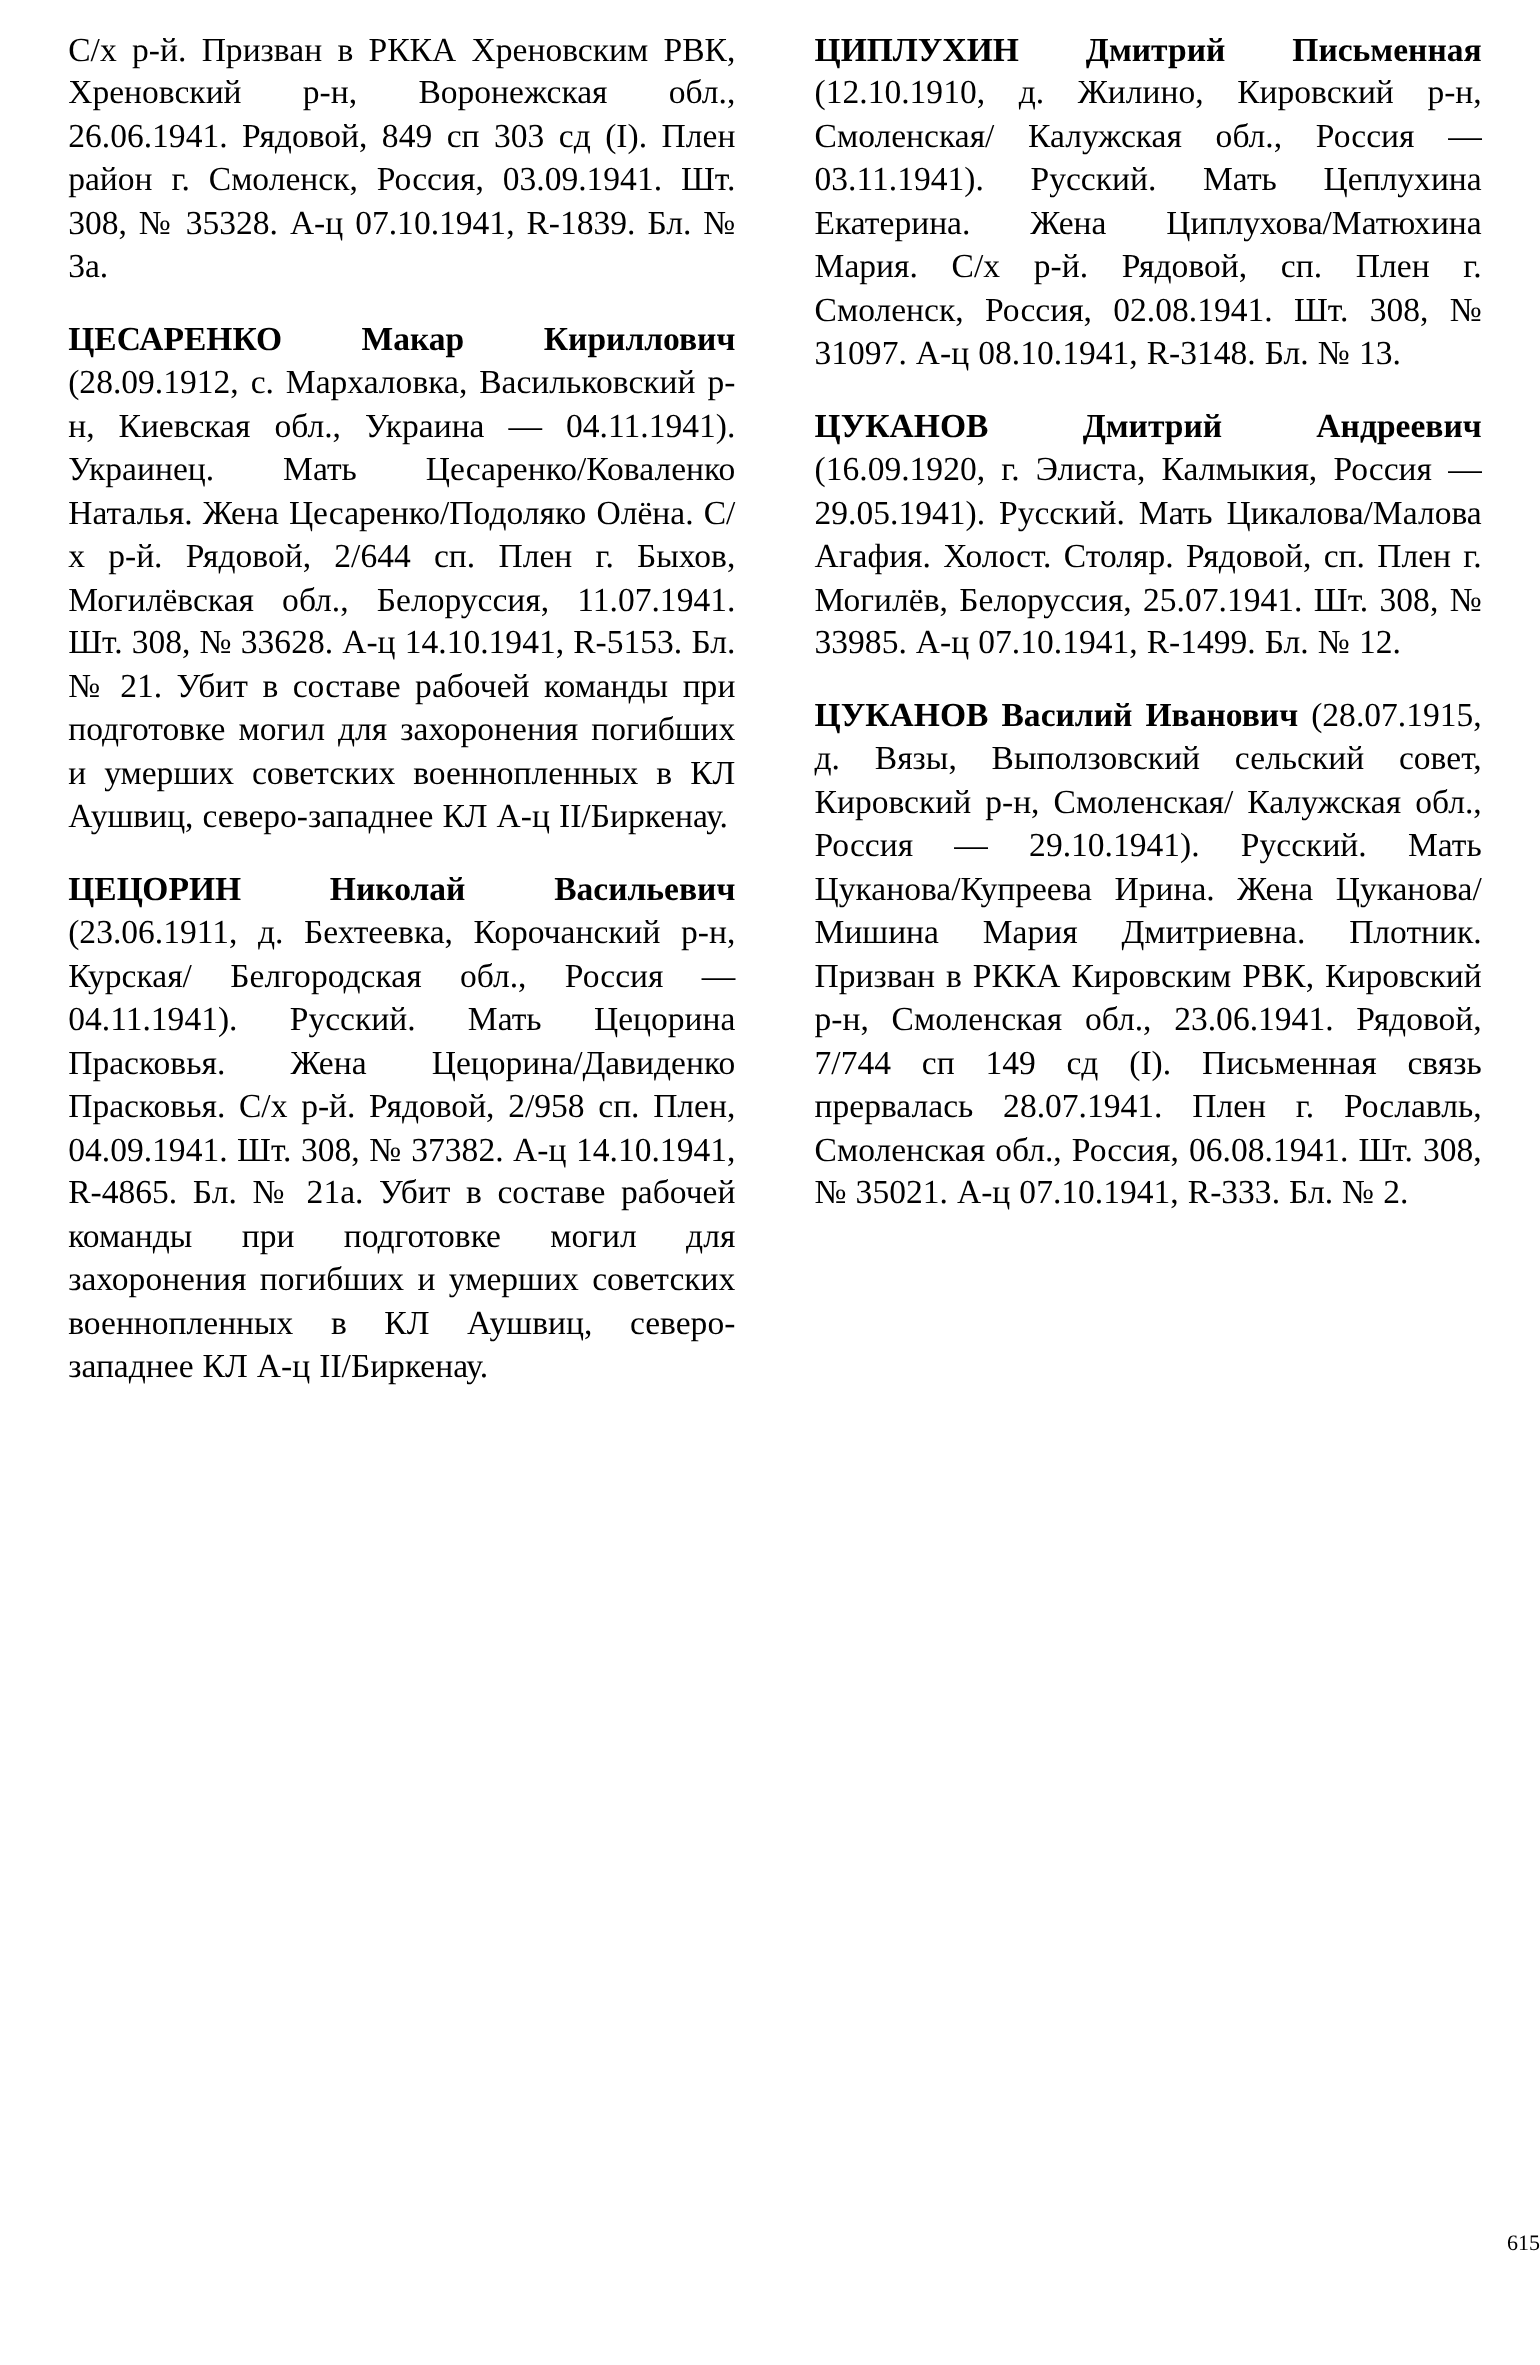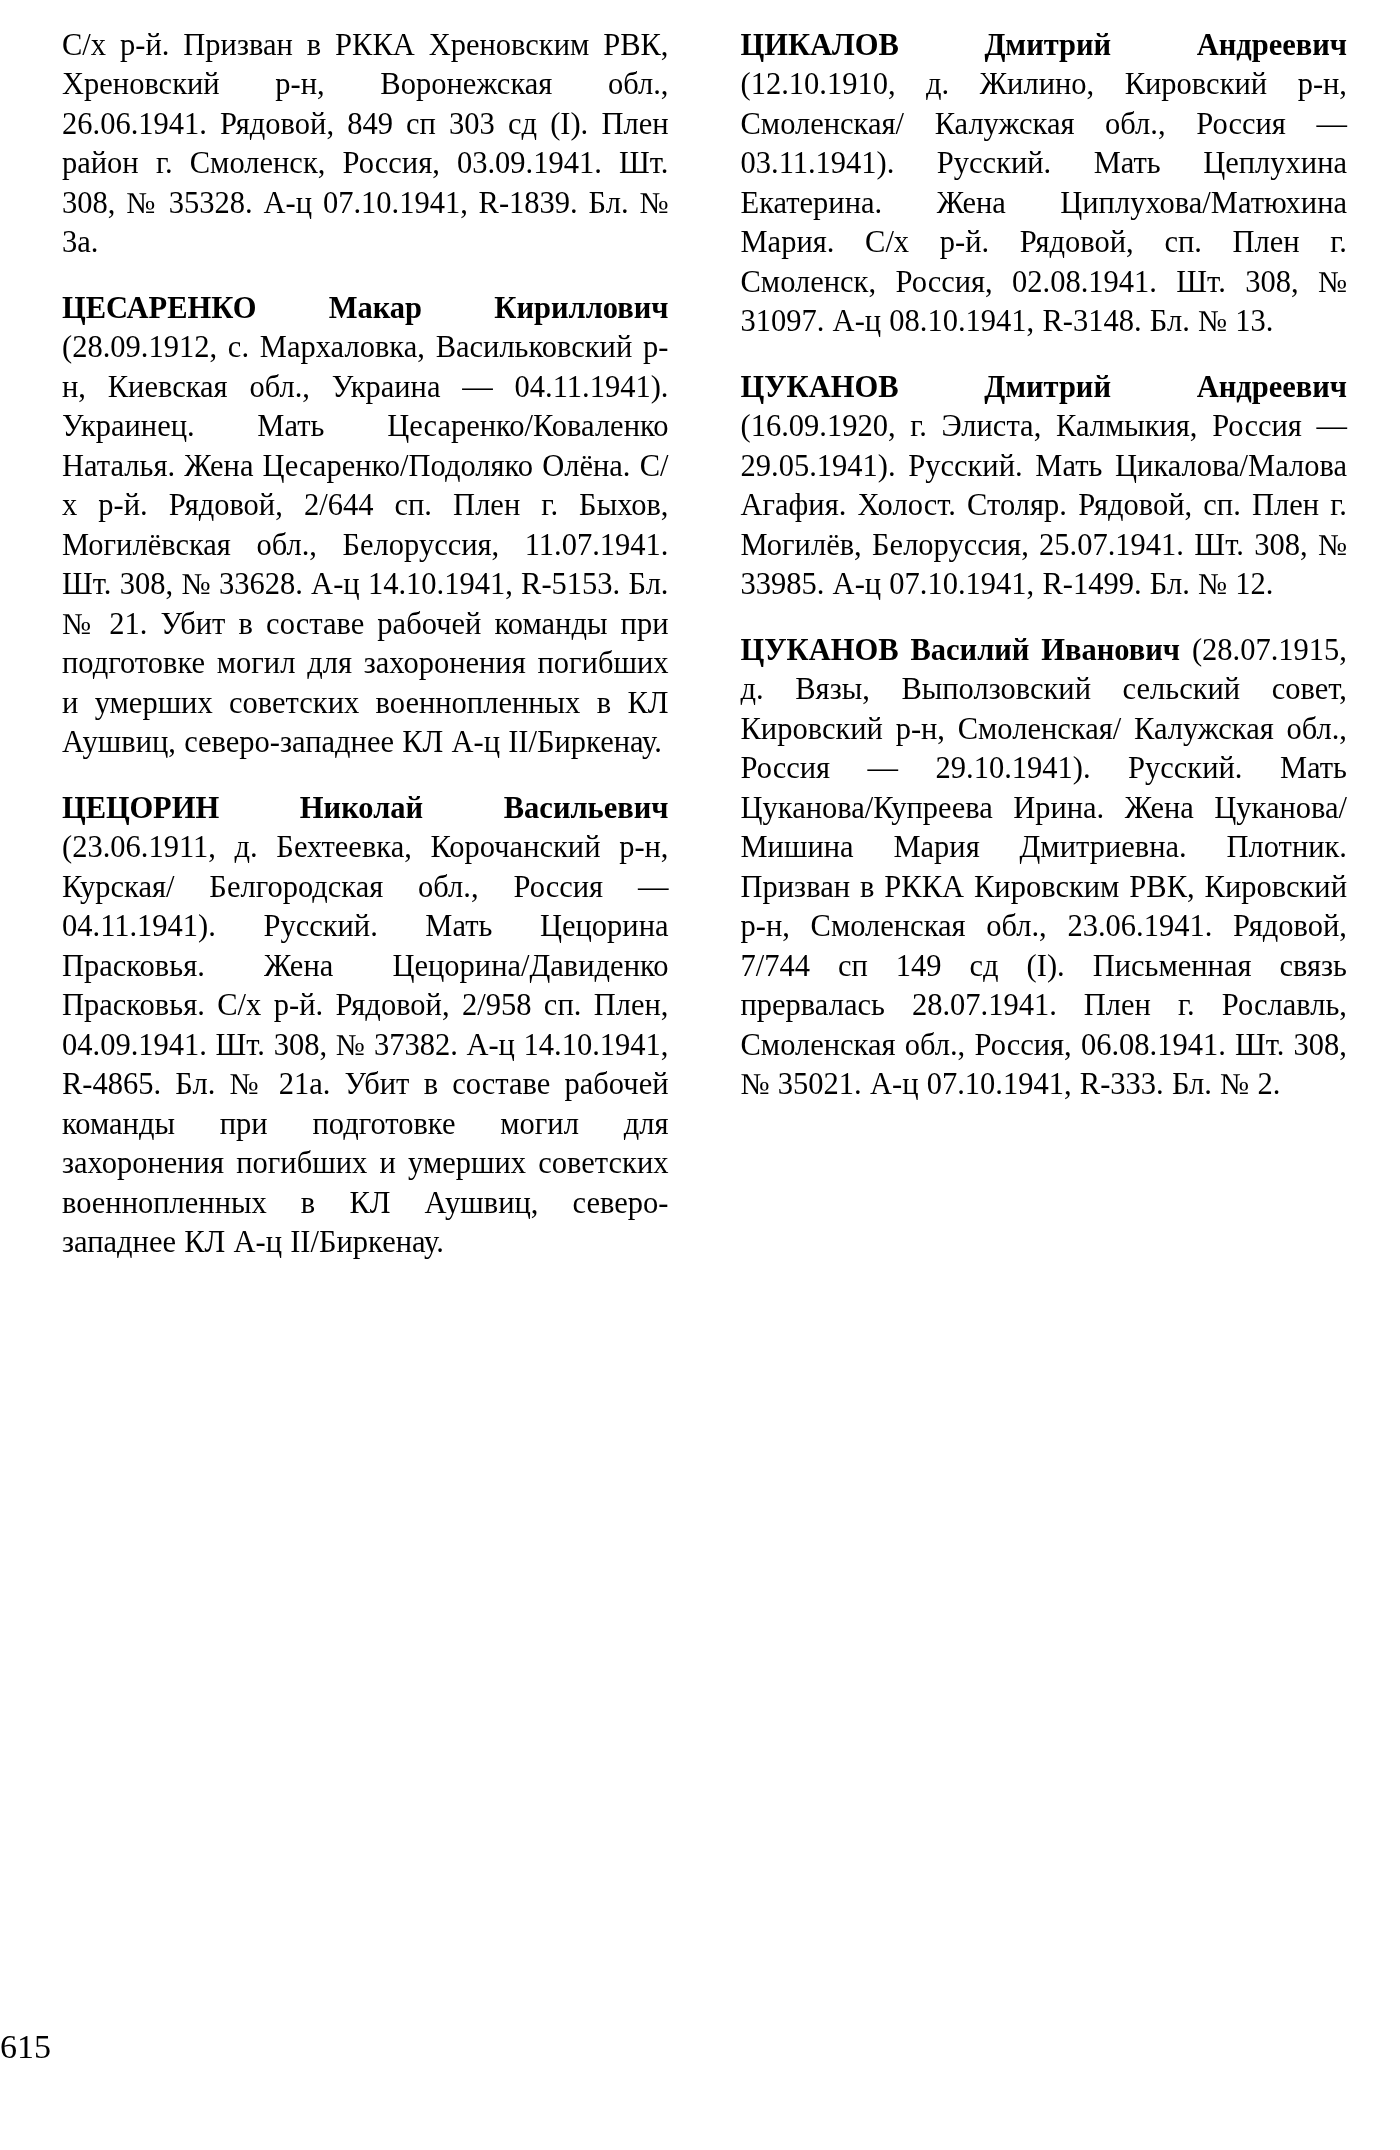--- a/index.html
+++ b/index.html
@@ -50,39 +50,39 @@
     margin-bottom: 0;
   }
   .entry .nm {
     font-weight: bold;
   }
   .pagenum {
     position: absolute;
     left: 0;
     top: 2028px;
     width: 1400px;
-    text-align: left;
-    font-size: 34px;
+    text-align: right;
+    font-size: 20px;
     font-family: "Liberation Serif", serif;
   }
 </style>
 </head>
 <body>
 
 <div class="page">
   <div class="columns">
 
     <div class="col">
       <p class="entry"><span class="nm"></span><span>С/х р-й. Призван в РККА Хреновским РВК, Хреновский р-н, Воронежская обл., 26.06.1941. Рядовой, 849 сп 303 сд (I). Плен район г. Смоленск, Россия, 03.09.1941. Шт. 308, № 35328. А-ц 07.10.1941, R-1839. Бл. № 3а.</span></p>
       <p class="entry"><span class="nm">ЦЕСАРЕНКО Макар Кириллович</span><span> (28.09.1912, с. Мархаловка, Васильковский р-н, Киевская обл., Украина — 04.11.1941). Украинец. Мать Цесаренко/Коваленко Наталья. Жена Цесаренко/Подоляко Олёна. С/х р-й. Рядовой, 2/644 сп. Плен г. Быхов, Могилёвская обл., Белоруссия, 11.07.1941. Шт. 308, № 33628. А-ц 14.10.1941, R-5153. Бл. № 21. Убит в составе рабочей команды при подготовке могил для захоронения погибших и умерших советских военнопленных в КЛ Аушвиц, северо-западнее КЛ А-ц II/Биркенау.</span></p>
       <p class="entry"><span class="nm">ЦЕЦОРИН Николай Васильевич</span><span> (23.06.1911, д. Бехтеевка, Корочанский р-н, Курская/ Белгородская обл., Россия — 04.11.1941). Русский. Мать Цецорина Прасковья. Жена Цецорина/Давиденко Прасковья. С/х р-й. Рядовой, 2/958 сп. Плен, 04.09.1941. Шт. 308, № 37382. А-ц 14.10.1941, R-4865. Бл. № 21а. Убит в составе рабочей команды при подготовке могил для захоронения погибших и умерших советских военнопленных в КЛ Аушвиц, северо-западнее КЛ А-ц II/Биркенау.</span></p>
     </div>
 
     <div class="col">
-      <p class="entry"><span class="nm">ЦИКАЛОВ Дмитрий Андреевич</span><span> (12.10.1910, д. Жилино, Кировский р-н, Смоленская/ Калужская обл., Россия — 03.11.1941). Русский. Мать Цеплухина Екатерина. Жена Циплухова/Матюхина Мария. С/х р-й. Рядовой, сп. Плен г. Смоленск, Россия, 02.08.1941. Шт. 308, № 31097. А-ц 08.10.1941, R-3148. Бл. № 13.</span></p>
+      <p class="entry"><span class="nm">ЦИПЛУХИН Дмитрий Письменная</span><span> (12.10.1910, д. Жилино, Кировский р-н, Смоленская/ Калужская обл., Россия — 03.11.1941). Русский. Мать Цеплухина Екатерина. Жена Циплухова/Матюхина Мария. С/х р-й. Рядовой, сп. Плен г. Смоленск, Россия, 02.08.1941. Шт. 308, № 31097. А-ц 08.10.1941, R-3148. Бл. № 13.</span></p>
       <p class="entry"><span class="nm">ЦУКАНОВ Дмитрий Андреевич</span><span> (16.09.1920, г. Элиста, Калмыкия, Россия — 29.05.1941). Русский. Мать Цикалова/Малова Агафия. Холост. Столяр. Рядовой, сп. Плен г. Могилёв, Белоруссия, 25.07.1941. Шт. 308, № 33985. А-ц 07.10.1941, R-1499. Бл. № 12.</span></p>
       <p class="entry"><span class="nm">ЦУКАНОВ Василий Иванович</span><span> (28.07.1915, д. Вязы, Выползовский сельский совет, Кировский р-н, Смоленская/ Калужская обл., Россия — 29.10.1941). Русский. Мать Цуканова/Купреева Ирина. Жена Цуканова/Мишина Мария Дмитриевна. Плотник. Призван в РККА Кировским РВК, Кировский р-н, Смоленская обл., 23.06.1941. Рядовой, 7/744 сп 149 сд (I). Письменная связь прервалась 28.07.1941. Плен г. Рославль, Смоленская обл., Россия, 06.08.1941. Шт. 308, № 35021. А-ц 07.10.1941, R-333. Бл. № 2.</span></p>
     </div>
 
   </div>
 
   <div class="pagenum">615</div>
 </div>
 
 </body></html>

